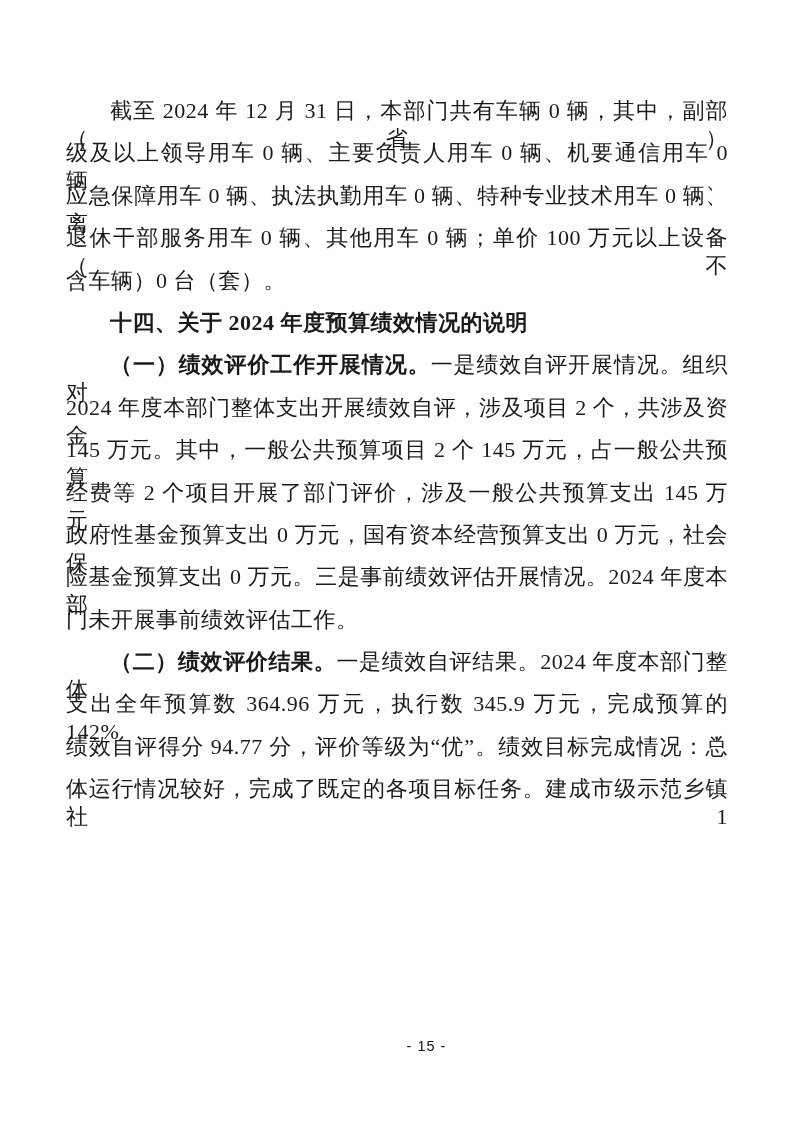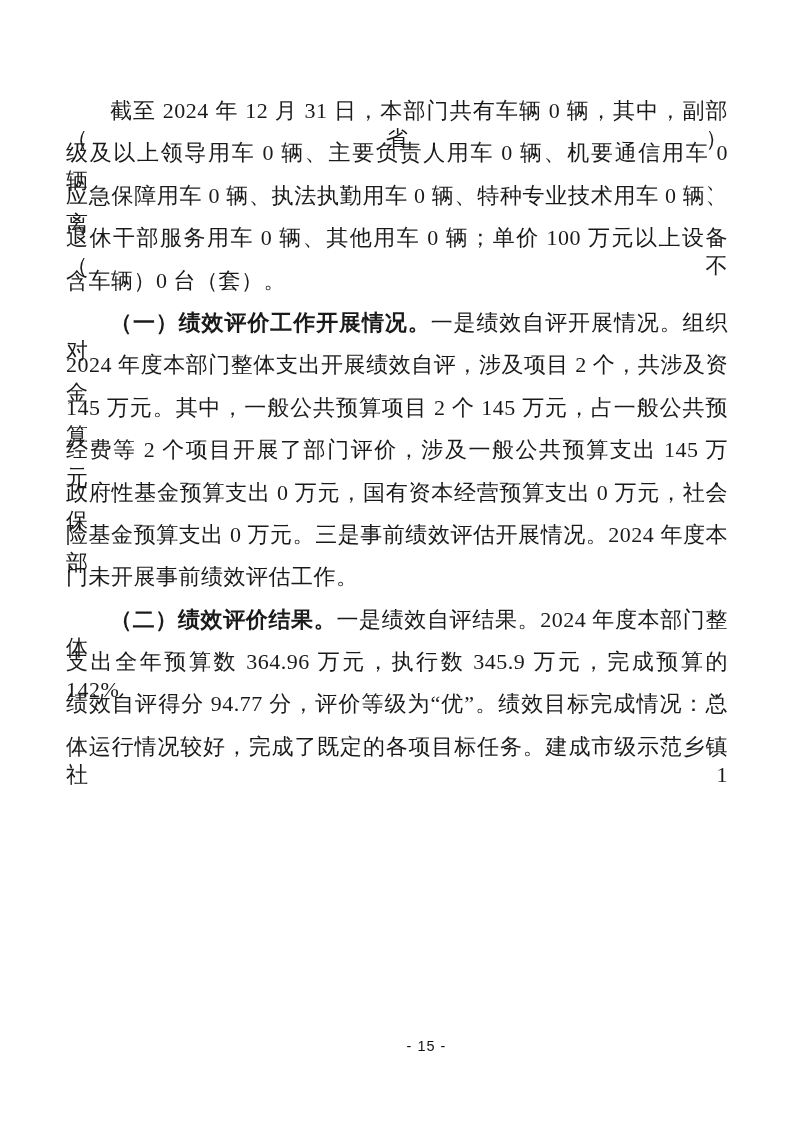--- a/index.html
+++ b/index.html
@@ -58,20 +58,21 @@
 </head>
 <body>
 
 <div class="page">
   <main class="doc-body">
       <div class="line indent justify"><span>截至 2024 年 12 月 31 日，本部门共有车辆 0 辆，其中，副部（省）</span></div>
       <div class="line justify"><span>级及以上领导用车 0 辆、主要负责人用车 0 辆、机要通信用车 0 辆、</span></div>
       <div class="line justify"><span>应急保障用车 0 辆、执法执勤用车 0 辆、特种专业技术用车 0 辆、离</span></div>
       <div class="line justify"><span>退休干部服务用车 0 辆、其他用车 0 辆；单价 100 万元以上设备（不</span></div>
       <div class="line"><span>含车辆）0 台（套）。</span></div>
+      <div class="line indent heading"><span class="bold">十四、关于 2024 年度预算绩效情况的说明</span></div>
       <div class="line indent justify"><span class="bold">（一）绩效评价工作开展情况。</span><span>一是绩效自评开展情况。组织对</span></div>
       <div class="line justify"><span>2024 年度本部门整体支出开展绩效自评，涉及项目 2 个，共涉及资金</span></div>
       <div class="line justify"><span>145 万元。其中，一般公共预算项目 2 个 145 万元，占一般公共预算</span></div>
       <div class="line justify"><span>经费等 2 个项目开展了部门评价，涉及一般公共预算支出 145 万元，</span></div>
       <div class="line justify"><span>政府性基金预算支出 0 万元，国有资本经营预算支出 0 万元，社会保</span></div>
       <div class="line justify"><span>险基金预算支出 0 万元。三是事前绩效评估开展情况。2024 年度本部</span></div>
       <div class="line"><span>门未开展事前绩效评估工作。</span></div>
       <div class="line indent justify"><span class="bold">（二）绩效评价结果。</span><span>一是绩效自评结果。2024 年度本部门整体</span></div>
       <div class="line justify"><span>支出全年预算数 364.96 万元，执行数 345.9 万元，完成预算的 142%，</span></div>
       <div class="line justify"><span>绩效自评得分 94.77 分，评价等级为“优”。绩效目标完成情况：总</span></div>

